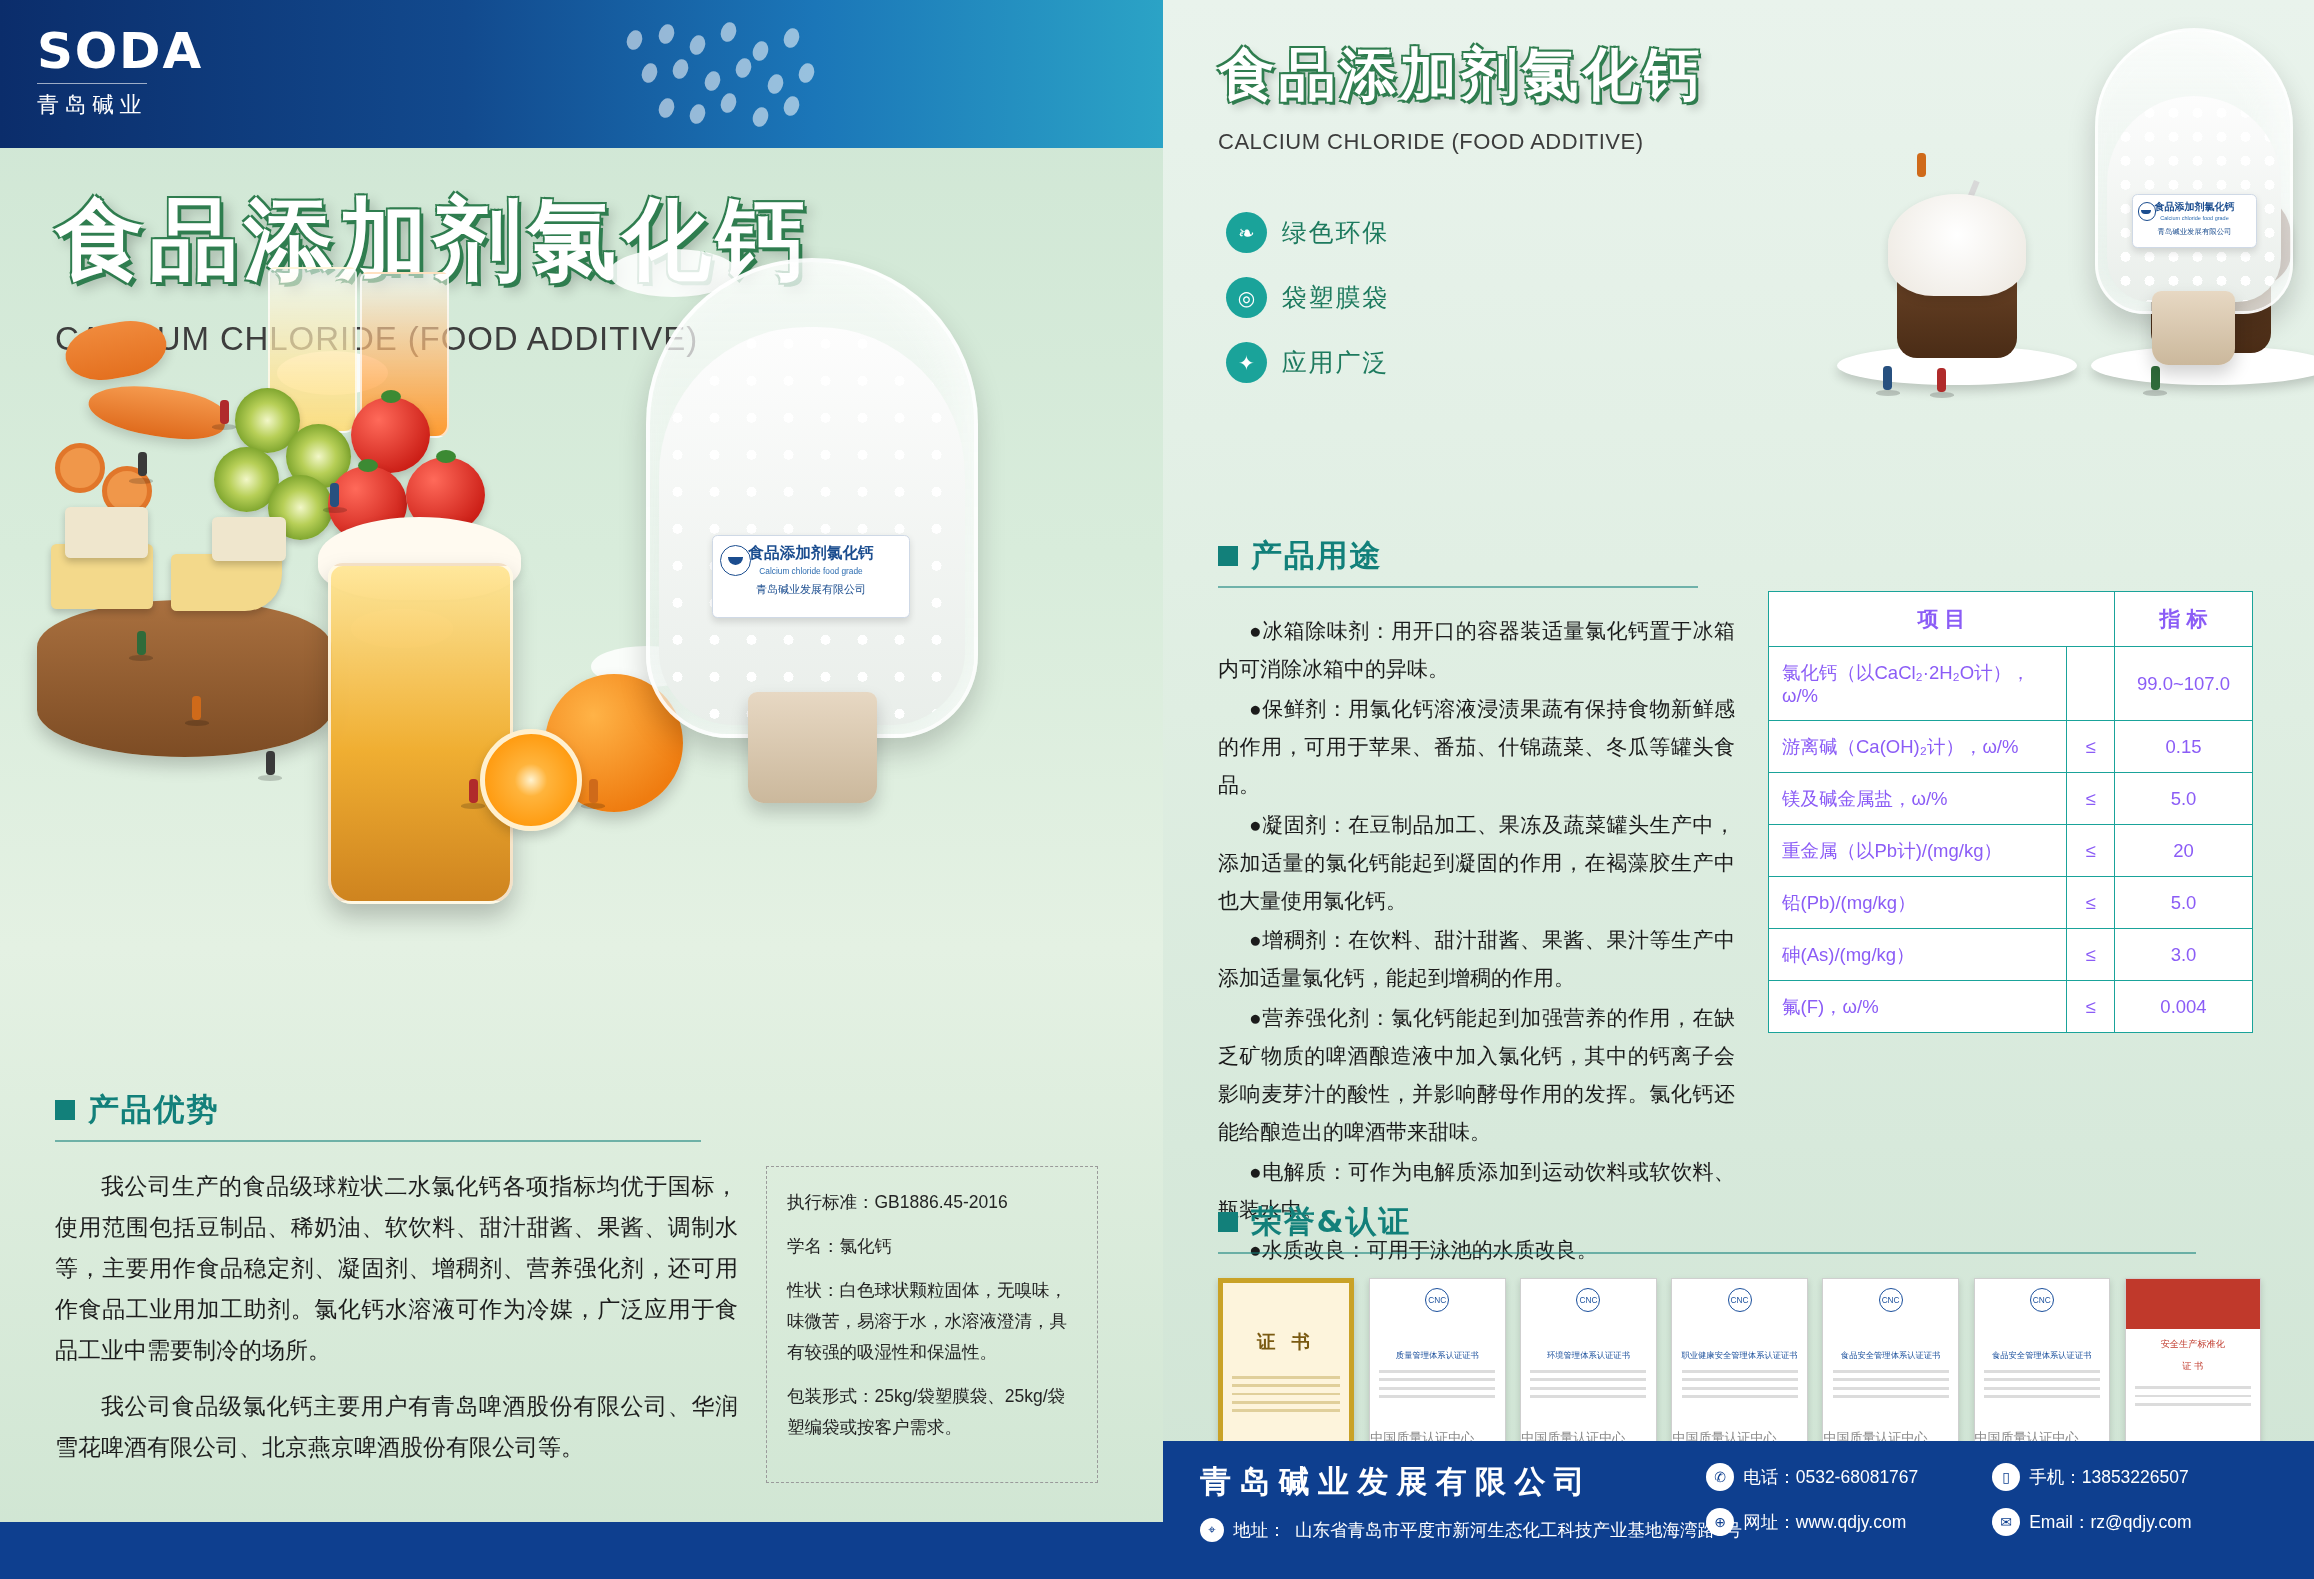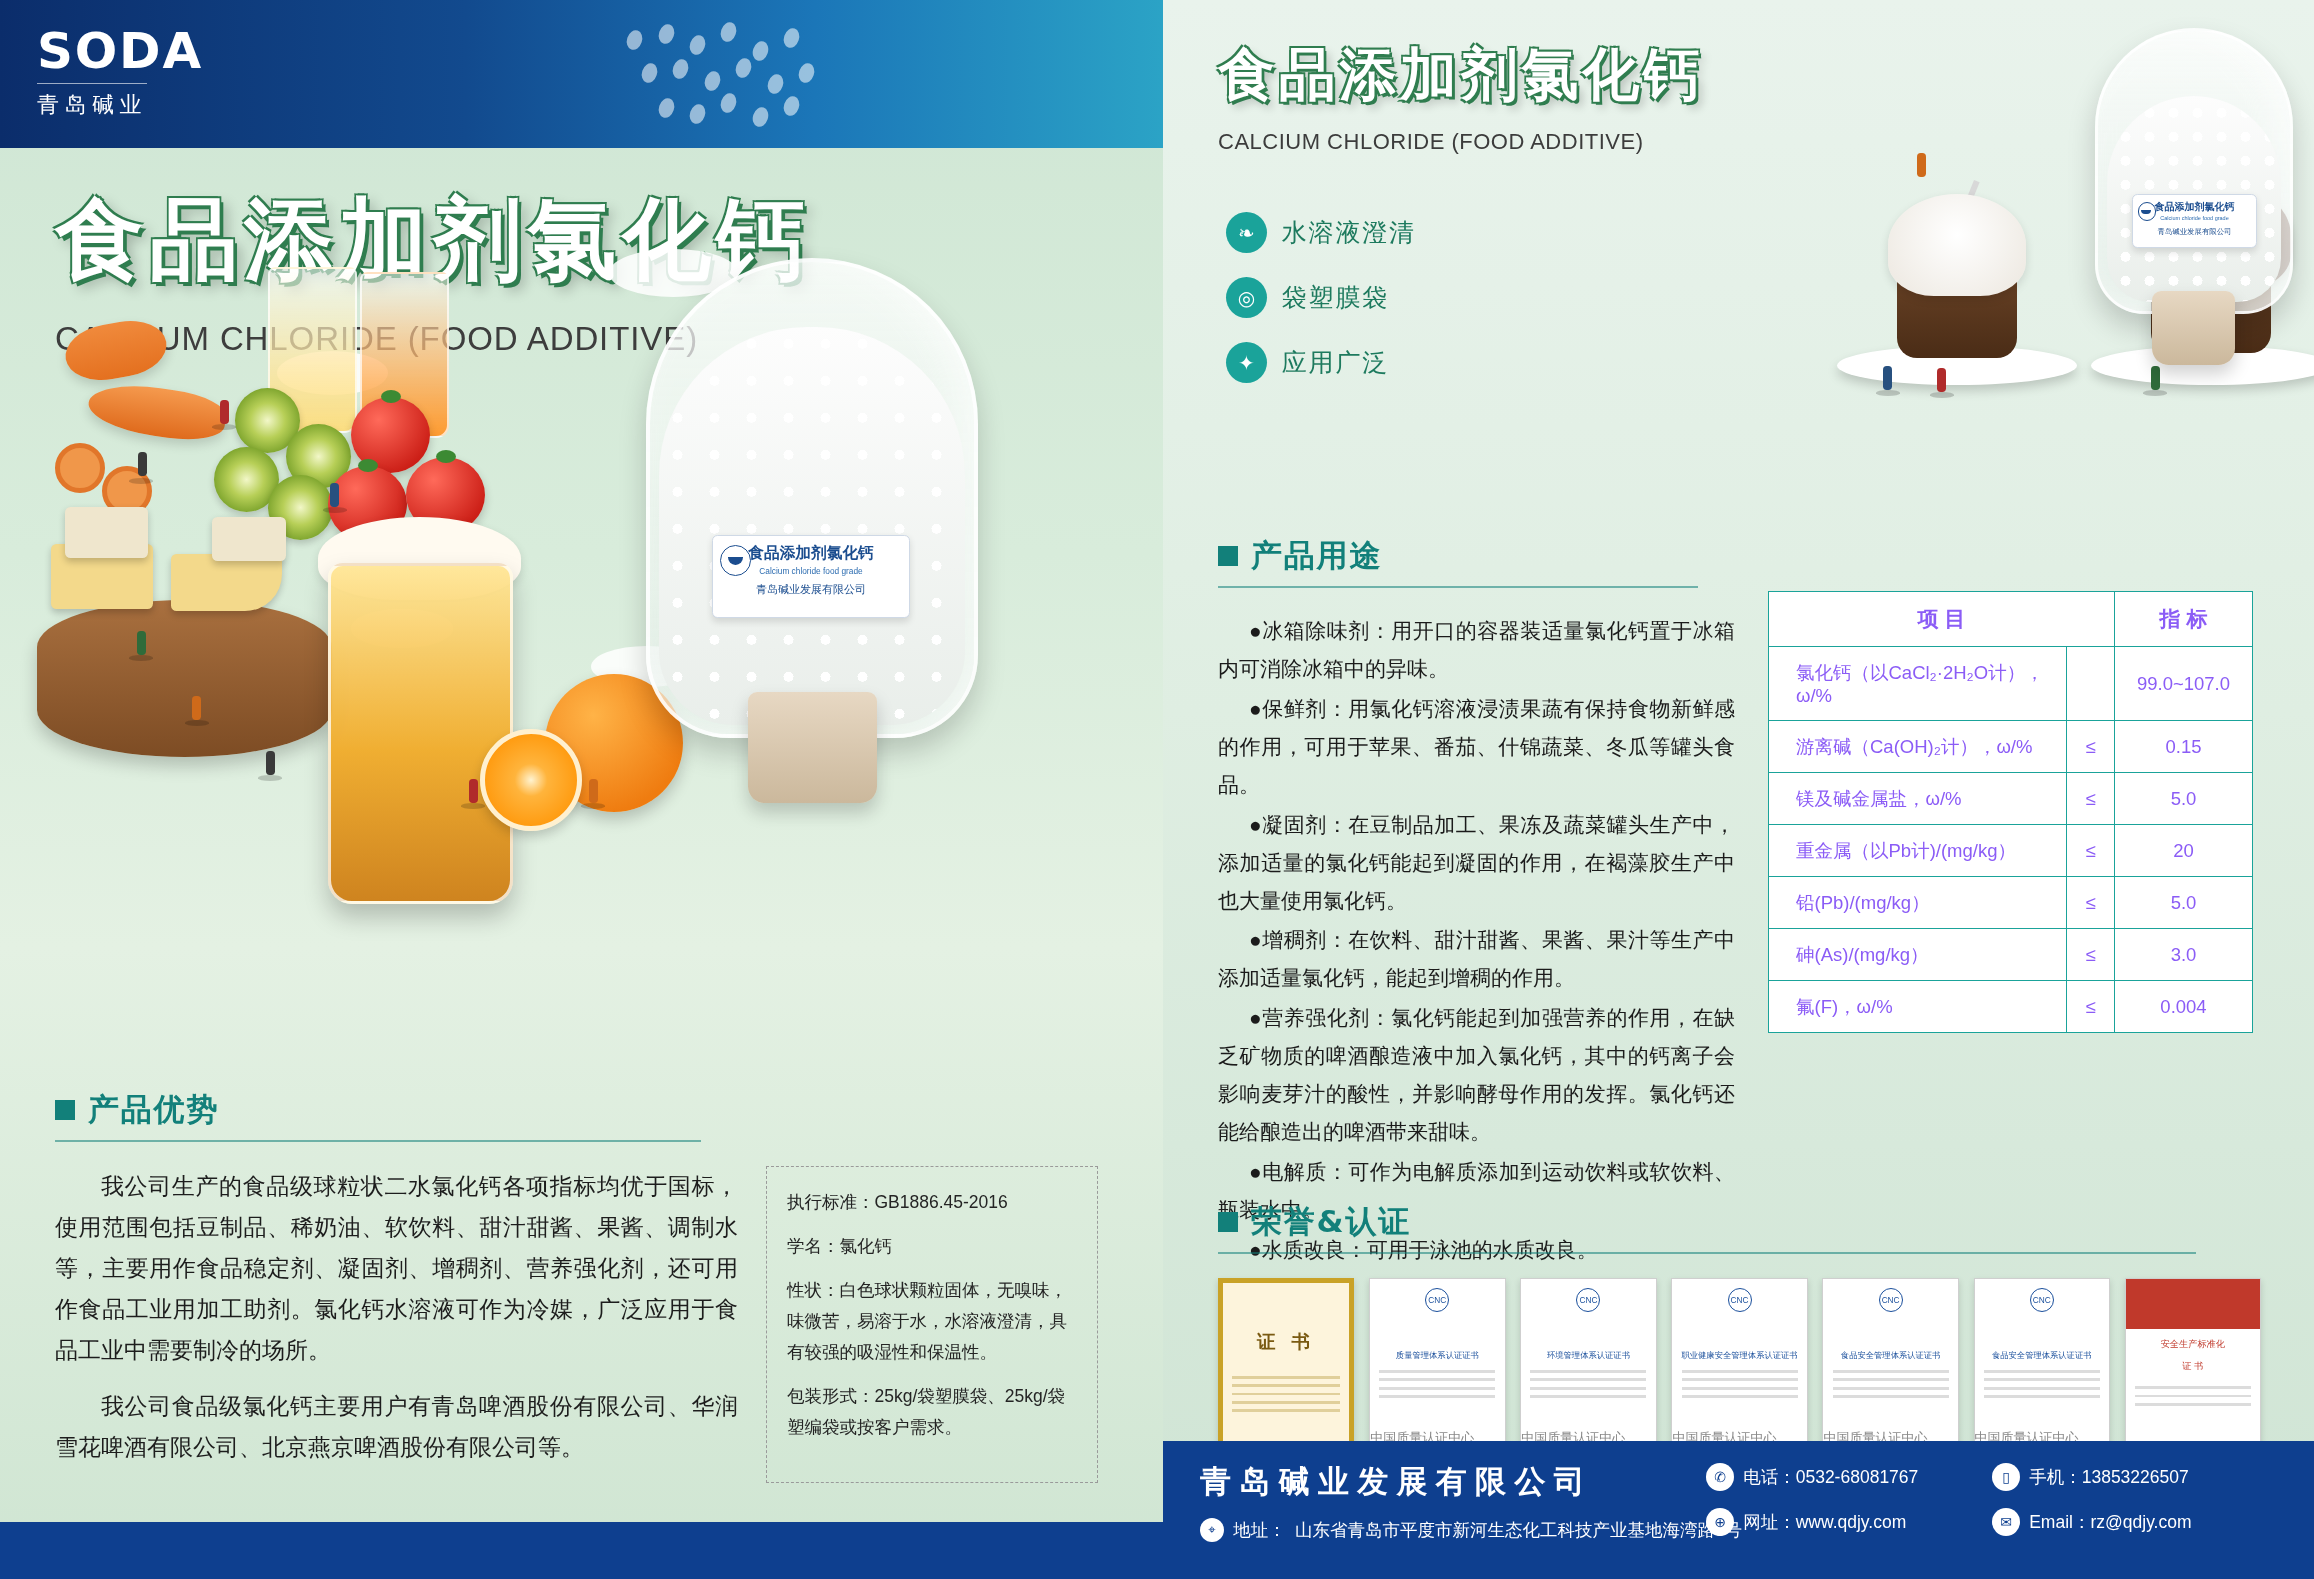--- a/index.html
+++ b/index.html
@@ -227,21 +227,21 @@
   .usage-text p { margin:0 0 1.8px 0; text-indent:31px; }
 
   .spec-table {
     position:absolute; left:605px; top:591px; width:485px;
     border:1.8px solid #1aa39a; border-collapse:collapse; background:#ffffff;
   }
   .spec-table td, .spec-table th {
     border:0.9px solid #1aa39a; font-size:18.5px; color:#8b5cf6; padding:13px 9.2px;
   }
   .spec-table th { font-size:21px; font-weight:bold; }
-  .spec-table td.item { padding-left:27px; }
+  .spec-table td.item { padding-left:13px; }
   .spec-table td.op { text-align:center; width:48px; }
   .spec-table td.val { text-align:center; width:138px; }
 
   .honor { position:absolute; left:55px; top:1191px; width:1043px;margin-top:10px; }
   .certs { display:flex; gap:14.8px; margin-top:24px; }
   .cert {
     width:138px; height:180px; background:#ffffff; border:0.9px solid #cfcfcf;
     box-shadow:0 2.8px 6.5px rgba(0,0,0,.15); position:relative; overflow:hidden;
   }
   .cert.gold { background:#fdf4dc; border:5.5px solid #c9a227; }
@@ -404,21 +404,21 @@
   <div class="page-right">
 
     <div class="rp-title">
       <div class="rp-cn">食品添加剂氯化钙</div>
       <div class="rp-en">CALCIUM CHLORIDE (FOOD ADDITIVE)</div>
     </div>
 
     <div class="features">
       <div class="feat">
         <div class="feat-ic">❧</div>
-        <div class="feat-tx">水溶液澄清</div>
+        <div class="feat-tx">绿色环保</div>
       </div>
       <div class="feat">
         <div class="feat-ic">◎</div>
         <div class="feat-tx">袋塑膜袋</div>
       </div>
       <div class="feat">
         <div class="feat-ic">✦</div>
         <div class="feat-tx">应用广泛</div>
       </div>
     </div>

